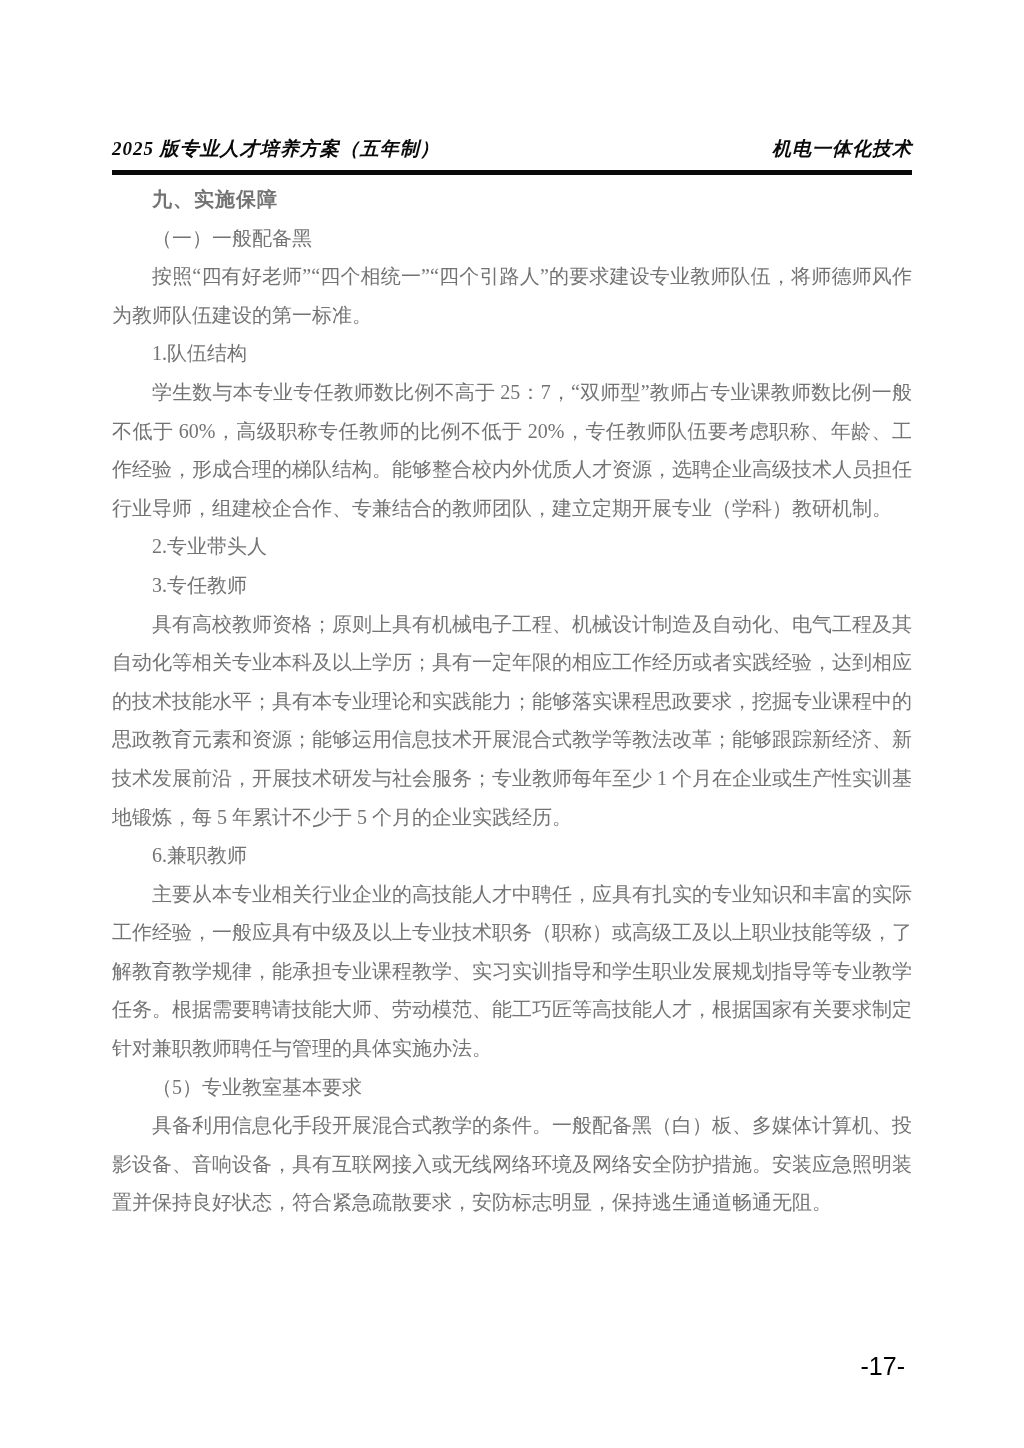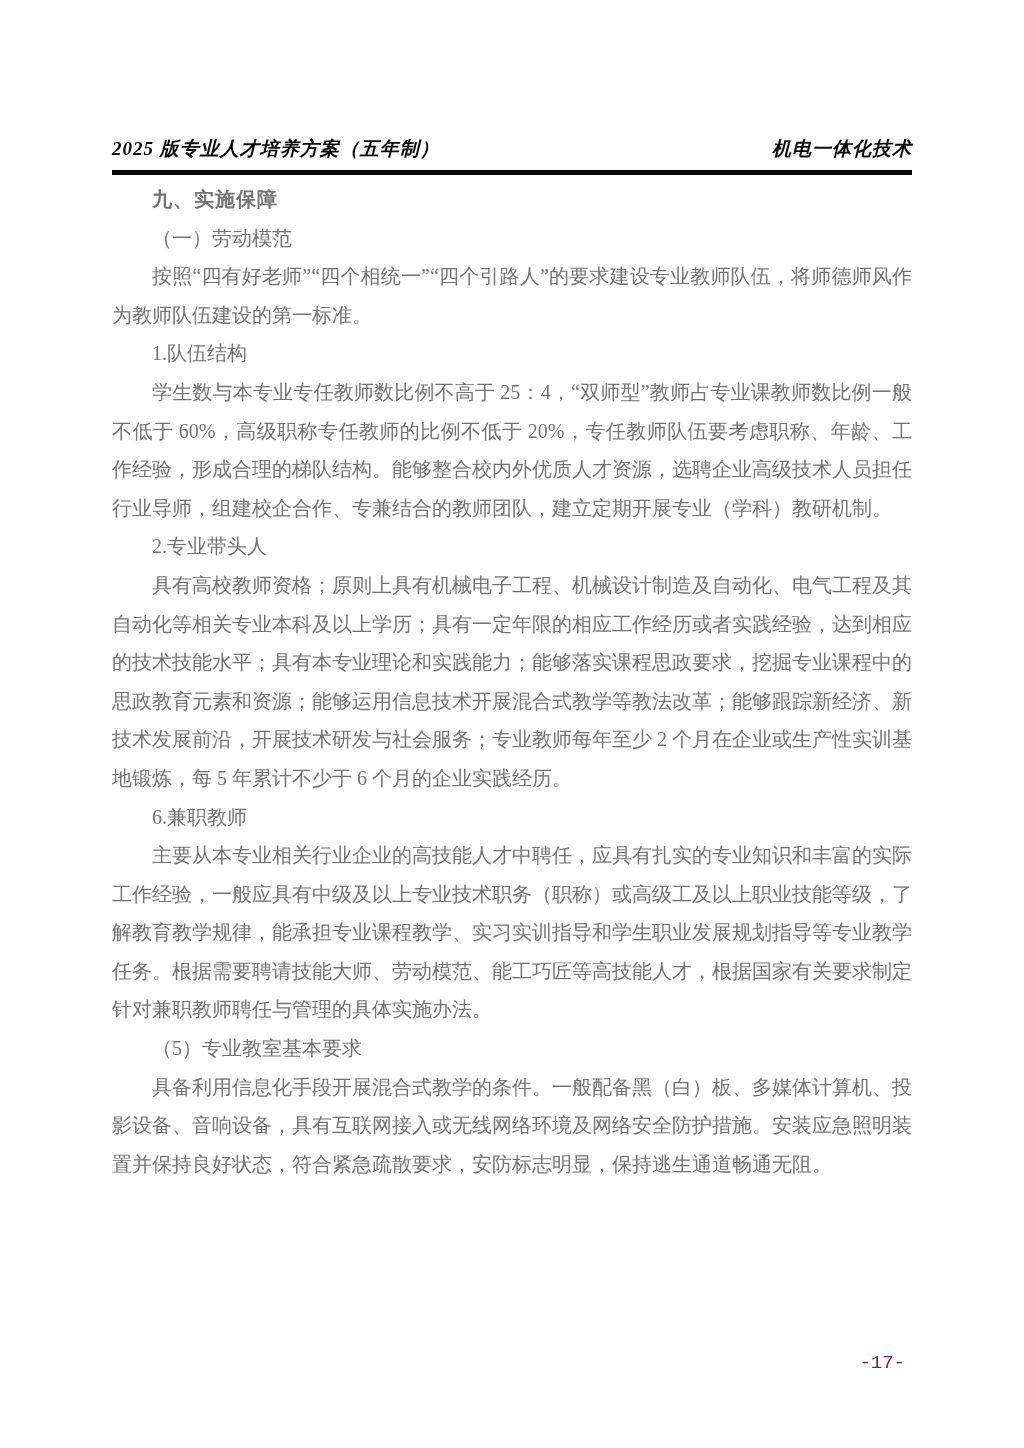--- a/index.html
+++ b/index.html
@@ -56,44 +56,45 @@
   .content p.h1 {
     font-family: "Liberation Sans", "DejaVu Sans", sans-serif;
     font-weight: bold;
     font-size: 20px;
     letter-spacing: 1px;
   }
   .footer-pagenum {
     position: absolute;
     top: 1352px;
     right: 119px;
-    font-size: 19px;
-    color: #701a75;
-    font-family: Liberation Mono, monospace;
+    font-size: 25px;
+    color: #000000;
+    font-family: Liberation Sans, sans-serif;
   }
 </style>
 </head>
 <body>
 
 <div class="page">
 
   <div class="header">
     <span class="header-title">2025 版专业人才培养方案（五年制）</span>
     <span class="header-title">机电一体化技术</span>
   </div>
   <div class="header-rule"></div>
 
   <div class="content">
     <p class="h1">九、实施保障</p>
-    <p class="h2">（一）劳动模范</p>
+    <p class="h2">（一）一般配备黑</p>
     <p class="body">按照“四有好老师”“四个相统一”“四个引路人”的要求建设专业教师队伍，将师德师风作为教师队伍建设的第一标准。</p>
     <p class="h3">1.队伍结构</p>
-    <p class="body">学生数与本专业专任教师数比例不高于 25：4，“双师型”教师占专业课教师数比例一般不低于 60%，高级职称专任教师的比例不低于 20%，专任教师队伍要考虑职称、年龄、工作经验，形成合理的梯队结构。能够整合校内外优质人才资源，选聘企业高级技术人员担任行业导师，组建校企合作、专兼结合的教师团队，建立定期开展专业（学科）教研机制。</p>
+    <p class="body">学生数与本专业专任教师数比例不高于 25：7，“双师型”教师占专业课教师数比例一般不低于 60%，高级职称专任教师的比例不低于 20%，专任教师队伍要考虑职称、年龄、工作经验，形成合理的梯队结构。能够整合校内外优质人才资源，选聘企业高级技术人员担任行业导师，组建校企合作、专兼结合的教师团队，建立定期开展专业（学科）教研机制。</p>
     <p class="h3">2.专业带头人</p>
-    <p class="body">具有高校教师资格；原则上具有机械电子工程、机械设计制造及自动化、电气工程及其自动化等相关专业本科及以上学历；具有一定年限的相应工作经历或者实践经验，达到相应的技术技能水平；具有本专业理论和实践能力；能够落实课程思政要求，挖掘专业课程中的思政教育元素和资源；能够运用信息技术开展混合式教学等教法改革；能够跟踪新经济、新技术发展前沿，开展技术研发与社会服务；专业教师每年至少 2 个月在企业或生产性实训基地锻炼，每 5 年累计不少于 6 个月的企业实践经历。</p>
+    <p class="h3">3.专任教师</p>
+    <p class="body">具有高校教师资格；原则上具有机械电子工程、机械设计制造及自动化、电气工程及其自动化等相关专业本科及以上学历；具有一定年限的相应工作经历或者实践经验，达到相应的技术技能水平；具有本专业理论和实践能力；能够落实课程思政要求，挖掘专业课程中的思政教育元素和资源；能够运用信息技术开展混合式教学等教法改革；能够跟踪新经济、新技术发展前沿，开展技术研发与社会服务；专业教师每年至少 1 个月在企业或生产性实训基地锻炼，每 5 年累计不少于 5 个月的企业实践经历。</p>
     <p class="h3">6.兼职教师</p>
     <p class="body">主要从本专业相关行业企业的高技能人才中聘任，应具有扎实的专业知识和丰富的实际工作经验，一般应具有中级及以上专业技术职务（职称）或高级工及以上职业技能等级，了解教育教学规律，能承担专业课程教学、实习实训指导和学生职业发展规划指导等专业教学任务。根据需要聘请技能大师、劳动模范、能工巧匠等高技能人才，根据国家有关要求制定针对兼职教师聘任与管理的具体实施办法。</p>
     <p class="h3">（5）专业教室基本要求</p>
     <p class="body">具备利用信息化手段开展混合式教学的条件。一般配备黑（白）板、多媒体计算机、投影设备、音响设备，具有互联网接入或无线网络环境及网络安全防护措施。安装应急照明装置并保持良好状态，符合紧急疏散要求，安防标志明显，保持逃生通道畅通无阻。</p>
 
   </div>
 
   <div class="footer-pagenum">-17-</div>
 
 </div>

